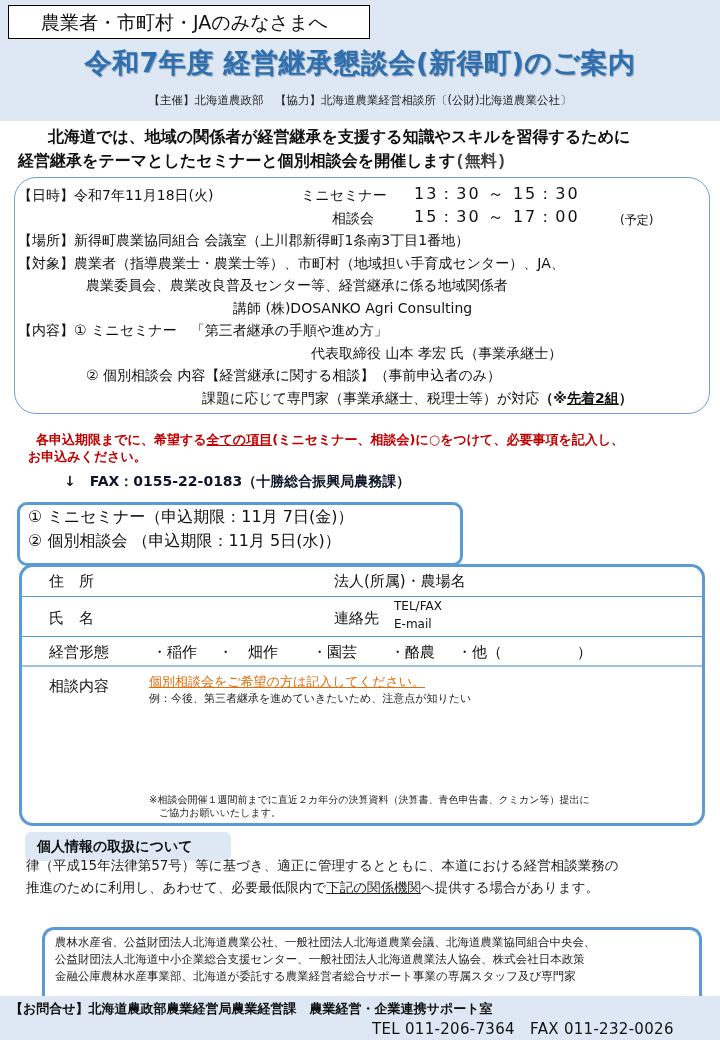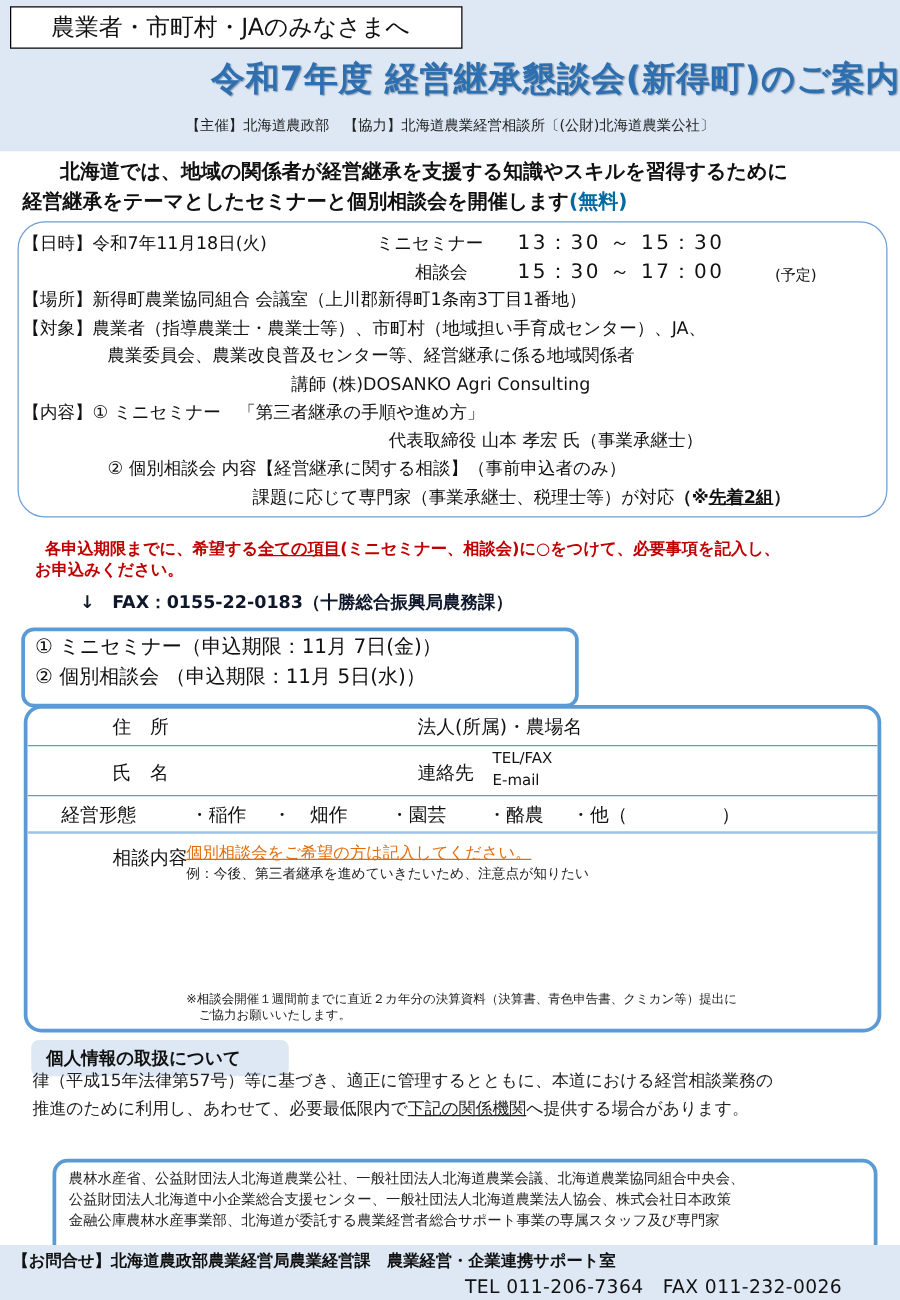--- a/index.html
+++ b/index.html
@@ -3,47 +3,47 @@
 <meta charset="utf-8">
 <style>
   * { box-sizing: border-box; margin: 0; padding: 0; }
   html, body { width: 720px; height: 1040px; background: #ffffff; overflow: hidden; }
   body { font-family: "DejaVu Sans", "Liberation Sans", sans-serif; color: #111; position: relative; }
   .abs { position: absolute; }
 
   .header-band { left: 0; top: 0; width: 720px; height: 121px; background: #dde8f4; }
   .audience-box { left: 8px; top: 5px; width: 362px; height: 34px; border: 1px solid #000; background: #fff;
     font-size: 19px; line-height: 32px; padding-left: 32px; letter-spacing: 0px; }
-  .main-title { left: 0; top: 45px; width: 720px; text-align: right; font-size: 27px; font-weight: bold;
+  .main-title { left: 0; top: 45px; width: 720px; text-align: center; font-size: 27px; font-weight: bold;
     color: #2e6fb0; text-shadow: 1px 1px 1px #8a9bb0; letter-spacing: 0.5px; }
   .organizers { left: 0; top: 93px; width: 720px; text-align: center; font-size: 11.5px; color: #222; }
 
   .intro { left: 18px; top: 125px; width: 700px; font-size: 16px; font-weight: bold; line-height: 24px; }
   .intro .l1 { padding-left: 30px; }
-  .intro .free { color: #0369a1; }
+  .intro .free { color: #404040; font-family: Liberation Mono, monospace; }
 
   .details-box { left: 14px; top: 177px; width: 696px; height: 237px; border: 1px solid #6f9fd3;
     border-radius: 22px; }
   .details { left: 18px; top: 184px; width: 690px; font-size: 14px; line-height: 22.5px; }
   .details .row { white-space: nowrap; height: 22.5px; position: relative; }
   .details .time { letter-spacing: 2px; font-size: 16px; }
   .details .small { font-size: 12px; }
   .details .bold { font-weight: bold; }
   .details .under { text-decoration: underline; }
 
   .apply-note { left: 36px; top: 431px; width: 680px; font-size: 13px; font-weight: bold; color: #c00000; line-height: 17px; }
   .apply-note .u { text-decoration: underline; }
   .fax-line { left: 64px; top: 473px; font-size: 14px; font-weight: bold; color: #0f172a; }
 
   .deadline-box { left: 17px; top: 502px; width: 446px; height: 64px; border: 3px solid #5b9bd5; border-radius: 10px; }
   .deadline-box .row { font-size: 16px; line-height: 24px; padding-left: 8px; white-space: nowrap; }
 
   .form-box { left: 19px; top: 564px; width: 686px; height: 262px; border: 3px solid #5b9bd5; border-radius: 14px; overflow: hidden; }
   .form-row { position: absolute; left: 0; width: 100%; border-bottom: 1px solid #5b9bd5; font-size: 15px; }
-  .form-row .lbl { position: absolute; left: 27px; margin-left: 41px; }
+  .form-row .lbl { position: absolute; left: 27px; }
   .form-row .rlbl { position: absolute; left: 312px; }
   .r1 { top: 0; height: 30px; }
   .r2 { top: 30px; height: 40px; }
   .r3 { top: 70px; height: 30px; border-bottom: 2px solid #9dc3e6; }
   .r4 { top: 100px; height: 160px; border-bottom: none; }
   .contact-sub { position: absolute; left: 372px; font-size: 12px; line-height: 13px; }
   .types span { position: absolute; top: 6px; }
   .consult-link { position: absolute; left: 127px; top: 6px; font-size: 13px; color: #e36c0a; text-decoration: underline; }
   .consult-ex { position: absolute; left: 127px; top: 24px; font-size: 11px; color: #222; }
   .consult-note { position: absolute; left: 127px; top: 126px; font-size: 10px; color: #222; line-height: 13px; }

